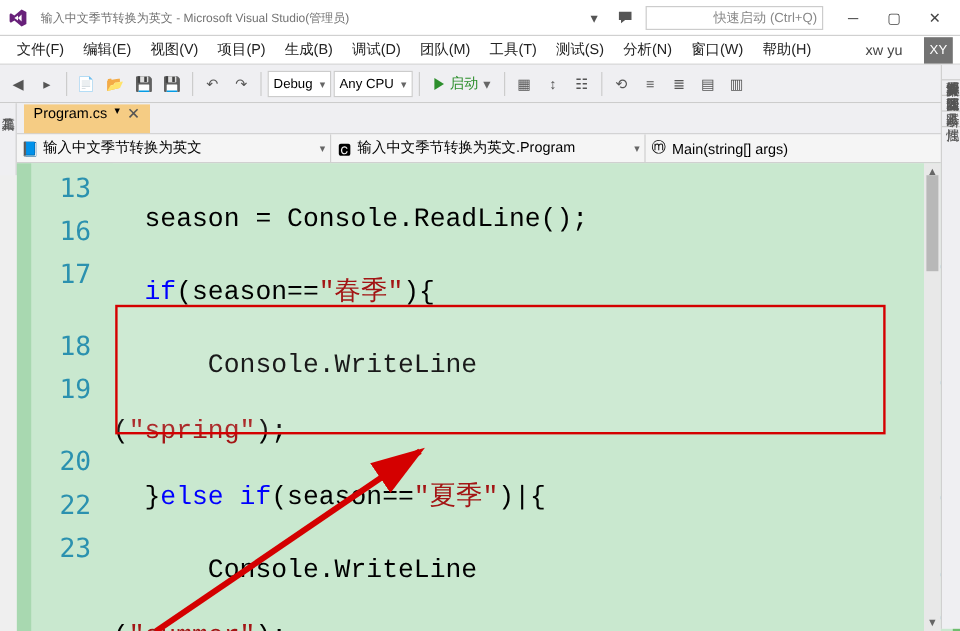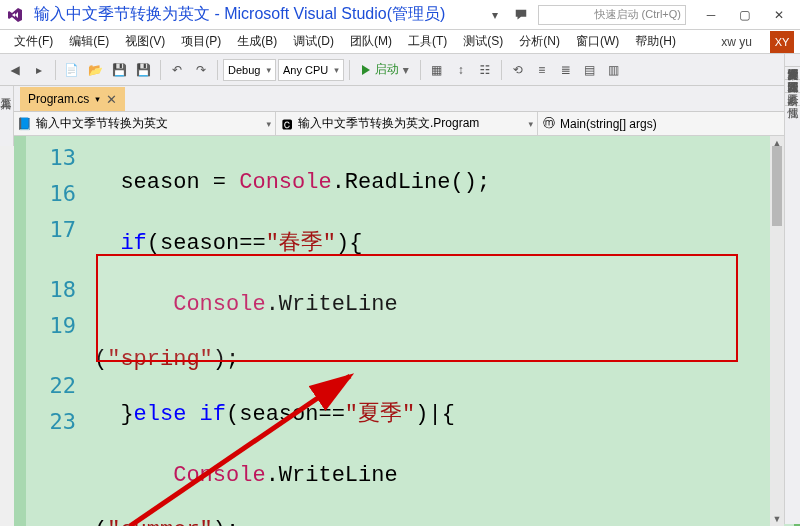--- a/index.html
+++ b/index.html
@@ -2,46 +2,46 @@
 <html><head>
 <meta charset="utf-8">
 <style>
   * { box-sizing: border-box; margin: 0; padding: 0; }
   body { width: 800px; height: 526px; font-family: "Segoe UI", Tahoma, sans-serif; font-size: 12px; background: #efefef; overflow: hidden; position: relative; }
   
   
   .titlebar { height: 30px; background: #fff; display: flex; align-items: center; position: relative; border-bottom: 1px solid #d0d0d0; }
   .vs-logo { width: 30px; display: flex; align-items: center; justify-content: center; }
   .vs-logo svg { width: 16px; height: 16px; }
-  .title-text { flex: 1; font-size: 16px; color: #1d4ed8; padding-left: 4px; white-space: nowrap; overflow: hidden; }
+  .title-text { flex: 1; font-size: 10px; color: #737373; padding-left: 4px; white-space: nowrap; overflow: hidden; }
   .title-right { display: flex; align-items: center; gap: 8px; padding-right: 4px; }
   .tb-icon { width: 18px; height: 18px; display: flex; align-items: center; justify-content: center; color: #555; }
   .quicklaunch { width: 148px; height: 20px; border: 1px solid #ccc; font-size: 11px; padding: 0 4px; color: #888; display: flex; align-items: center; justify-content: flex-end; }
   .win-btns { display: flex; }
   .win-btn { width: 34px; height: 26px; display: flex; align-items: center; justify-content: center; color: #444; }
   
   
   .menubar { height: 24px; background: #fff; display: flex; align-items: center; padding: 0 6px; border-bottom: 1px solid #d0d0d0; }
   .menu-item { padding: 2px 8px; font-size: 12px; color: #222; }
   .menubar .spacer { flex: 1; }
   .user-label { font-size: 12px; color: #444; margin-right: 18px; }
-  .user-badge { width: 24px; height: 22px; background: #c2410c; color: #fff; display: flex; align-items: center; justify-content: center; font-size: 11px; }
+  .user-badge { width: 24px; height: 22px; background: #737373; color: #fff; display: flex; align-items: center; justify-content: center; font-size: 11px; }
   
   
   .toolbar { height: 32px; background: #efeff2; display: flex; align-items: center; padding: 0 4px; gap: 2px; border-bottom: 1px solid #ccc; }
   .tool-btn { min-width: 22px; height: 22px; display: flex; align-items: center; justify-content: center; color: #555; padding: 0 2px; }
   .tool-sep { width: 1px; height: 20px; background: #ccc; margin: 0 3px; }
   .tool-dropdown { height: 22px; border: 1px solid #ccc; background: #fff; font-size: 11px; display: flex; align-items: center; padding: 0 4px; gap: 6px; }
   .tool-dropdown .chev { font-size: 9px; color: #666; }
   .run-btn { color: #2d8f2d; display: flex; align-items: center; gap: 4px; padding: 0 6px; height: 22px; font-size: 12px; }
   .run-btn svg { width: 10px; height: 10px; }
   
   
   .tabs { height: 26px; background: #efeff2; display: flex; align-items: flex-end; padding-left: 20px; border-bottom: 1px solid #ccc; }
-  .tab { height: 24px; background: #f5cc84; display: flex; align-items: center; padding: 0 8px; gap: 6px; font-size: 12px; }
+  .tab { height: 24px; background: #f5cc84; display: flex; padding: 0 8px; gap: 6px; font-size: 12px; }
   .tab .close { font-size: 13px; color: #555; }
   
   
   .codenav { height: 24px; background: #f5f5f5; display: flex; border-bottom: 1px solid #d0d0d0; margin-left: 14px; }
   .codenav-item { flex: 1; display: flex; align-items: center; padding: 0 4px; border-right: 1px solid #d0d0d0; font-size: 12px; gap: 4px; overflow: hidden; }
   .codenav-item .chev { font-size: 9px; color: #666; }
   .ci-icon { width: 14px; height: 14px; display: inline-flex; align-items: center; justify-content: center; }
   
   
   .editor-wrap { display: flex; height: 390px; position: relative; }
@@ -52,21 +52,21 @@
   .editor { flex: 1; display: flex; background: #c9e8cf; position: relative; overflow: hidden; }
   .gutter { width: 80px; background: #c9e8cf; text-align: right; padding-right: 18px; font-family: Consolas, monospace; font-size: 22px; color: #2b91af; padding-top: 4px; position: relative; }
   .gutter-line { height: 36px; line-height: 36px; }
   .gutter-line.dbl { height: 60px; }
   .gutter-block { position: absolute; left: 0; top: 0; bottom: 0; width: 12px; background: #a8d8b0; }
   
   .code { flex: 1; font-family: Consolas, "Courier New", monospace; font-size: 22px; padding-top: 4px; white-space: pre; overflow: hidden; position: relative; }
   .code-line { height: 36px; line-height: 36px; }
   .code-line.half { height: 24px; line-height: 24px; }
   .k { color: #0000ff; }
-  .t { color: #be185d; margin-top: 28px; }
+  .t { color: #000000; margin-top: 28px; }
   .s { color: #a31515; }
   .plain { color: #000; }
   
   .sel-highlight { position: absolute; border: 2px solid #d40000; background: rgba(255,255,255,0.1); pointer-events: none; }
   .arrow-svg { position: absolute; pointer-events: none; }
   .scrollbar { position: absolute; right: 16px; top: 136px; bottom: 0; width: 14px; background: #e8e8e8; }
   .sb-thumb { position: absolute; left: 2px; right: 2px; top: 10px; height: 80px; background: #b8b8b8; }
   .sb-arrow { position: absolute; left: 0; right: 0; height: 14px; display:flex; align-items:center; justify-content:center; font-size:9px; color:#666; }
   .green-bar { position: absolute; top: 0; width: 6px; background: #6fbd6f; }
   .wrap-glyph { position: absolute; font-size: 16px; color: #2b91af; }
@@ -191,20 +191,21 @@
 <div class="editor-wrap">
   <div style="width:14px"></div>
   <div class="editor">
     <div class="gutter">
       <div class="gutter-block"></div>
       <div class="gutter-line">13</div>
       <div class="gutter-line">16</div>
       <div class="gutter-line dbl">17</div>
       <div class="gutter-line">18</div>
       <div class="gutter-line dbl">19</div>
+      <div class="gutter-line">20</div>
       <div class="gutter-line">22</div>
       <div class="gutter-line">23</div>
     </div>
     <div class="code">
 <div class="code-line">  <span class="plain">season = </span><span class="t">Console</span><span class="plain">.ReadLine();</span></div>
 <div class="code-line">  <span class="k">if</span><span class="plain">(season==</span><span class="s">"春季"</span><span class="plain">){</span></div>
 <div class="code-line">      <span class="t">Console</span><span class="plain">.WriteLine</span></div>
 <div class="code-line half"><span class="plain">(</span><span class="s">"spring"</span><span class="plain">);</span></div>
 <div class="code-line">  <span class="plain">}</span><span class="k">else if</span><span class="plain">(season==</span><span class="s">"夏季"</span><span class="plain">)|{</span></div>
 <div class="code-line">      <span class="t">Console</span><span class="plain">.WriteLine</span></div>

